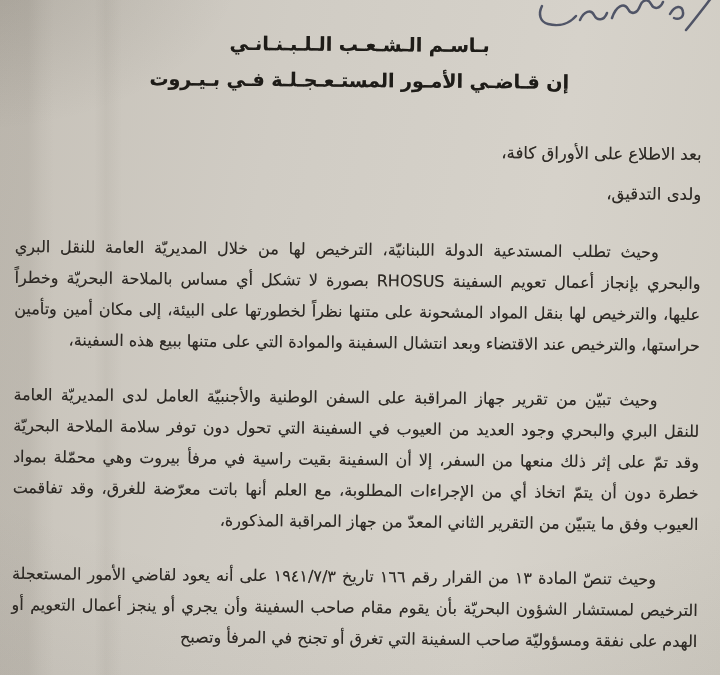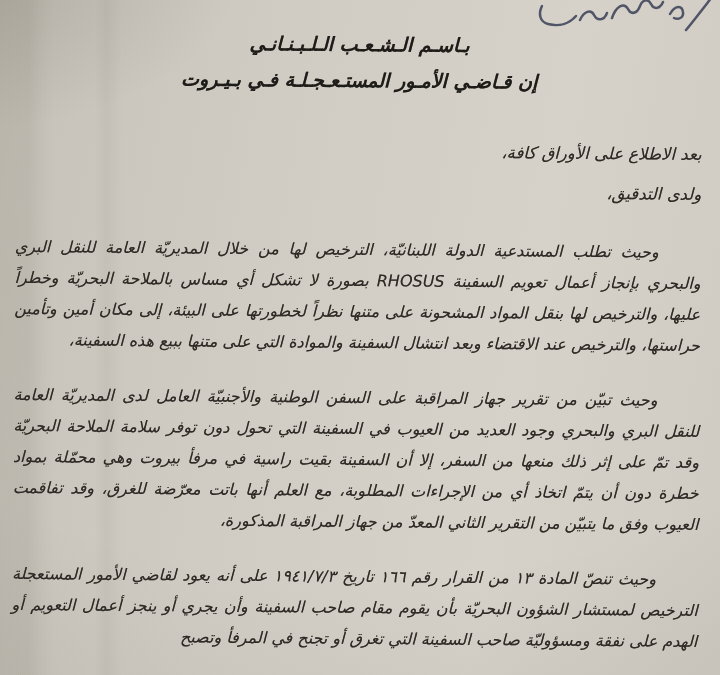--- a/index.html
+++ b/index.html
@@ -9,21 +9,20 @@
     height: 675px;
     margin: 0 auto;
     overflow: hidden;
     font-family: "DejaVu Sans", sans-serif;
     background:
       radial-gradient(55% 35% at -5% -5%, rgba(60,55,45,0.16), rgba(60,55,45,0) 70%),
       linear-gradient(90deg, rgba(70,62,50,0.09) 0px, rgba(70,62,50,0.09) 28px, rgba(70,62,50,0.03) 42px, rgba(70,62,50,0) 54px),
       linear-gradient(90deg, rgba(70,62,50,0) 94px, rgba(70,62,50,0.05) 106px, rgba(70,62,50,0) 122px),
       radial-gradient(140% 95% at 50% 28%, rgba(0,0,0,0) 60%, rgba(60,55,45,0.09) 100%),
       linear-gradient(100deg, #c6c1b8 0%, #d0ccc4 35%, #d6d2ca 70%, #cfcbc2 100%);
-    font-style: italic;
   }
   .handwriting {
     position: absolute;
     top: -6px;
     right: -2px;
     width: 186px;
     height: 52px;
   }
   .handwriting path {
     fill: none;

